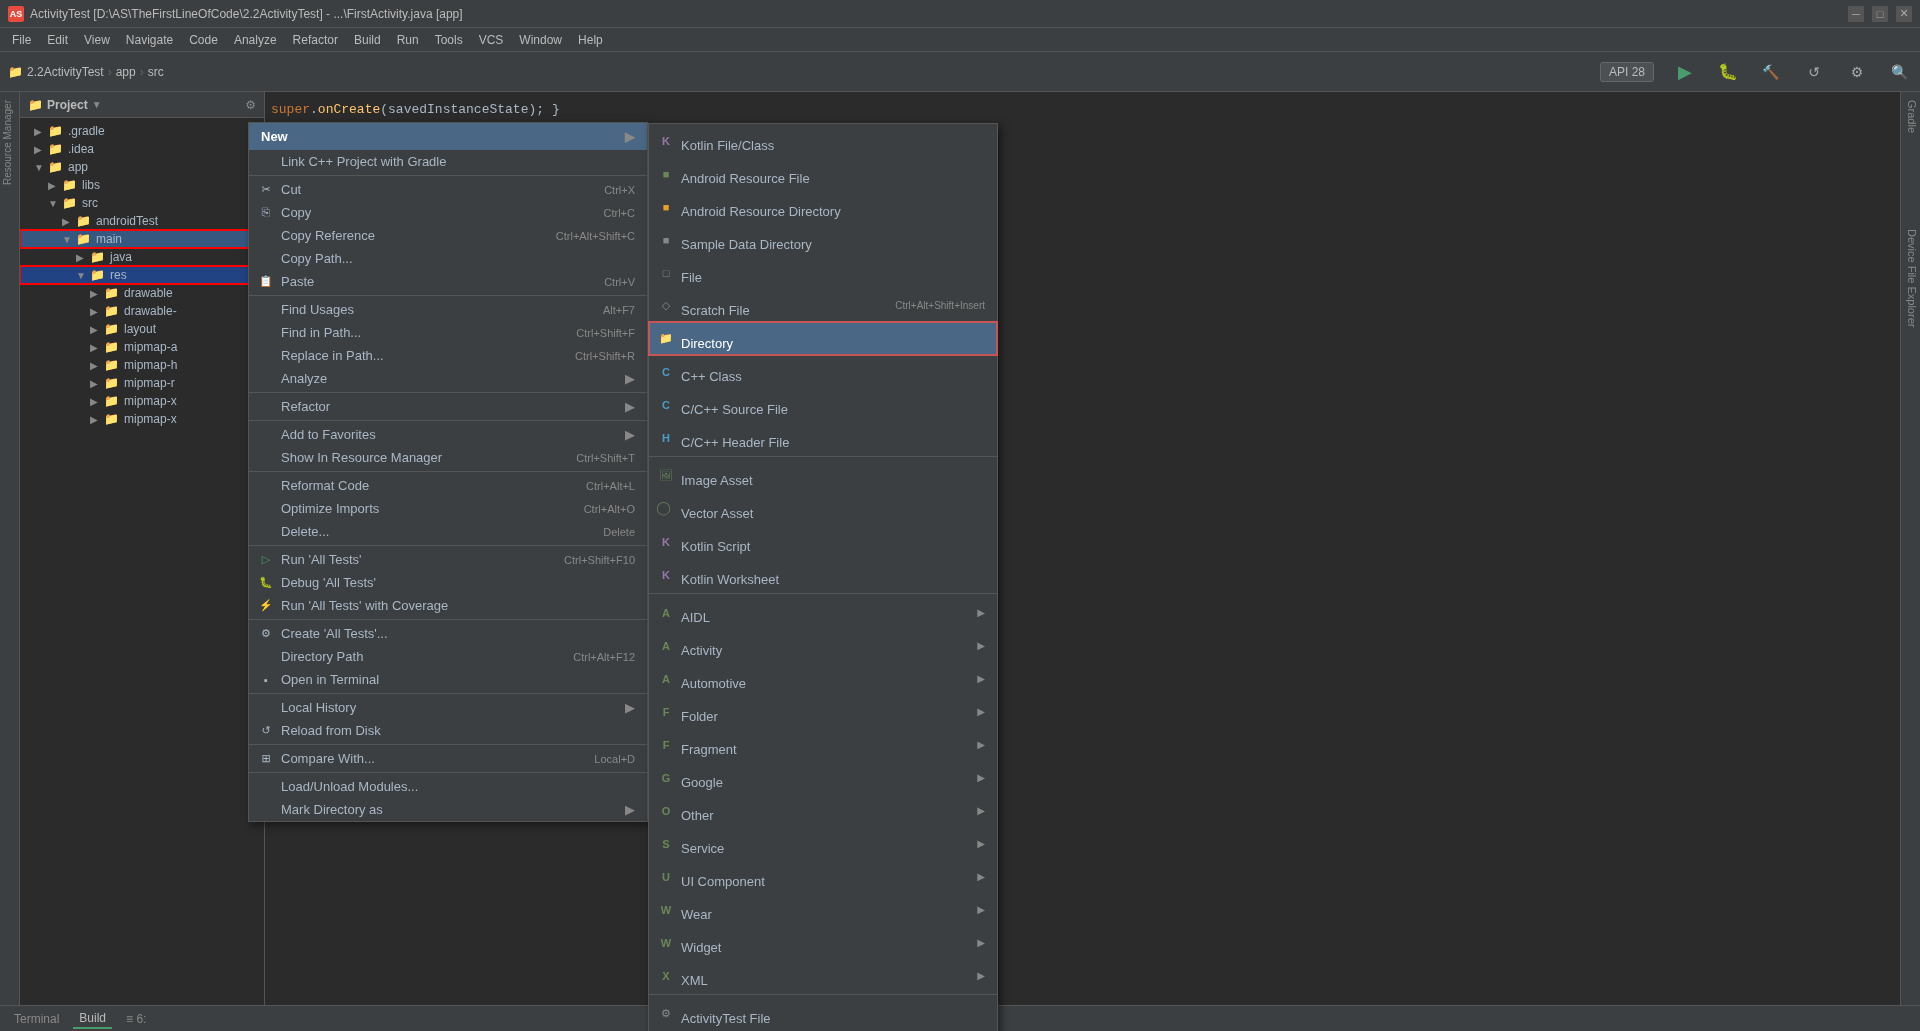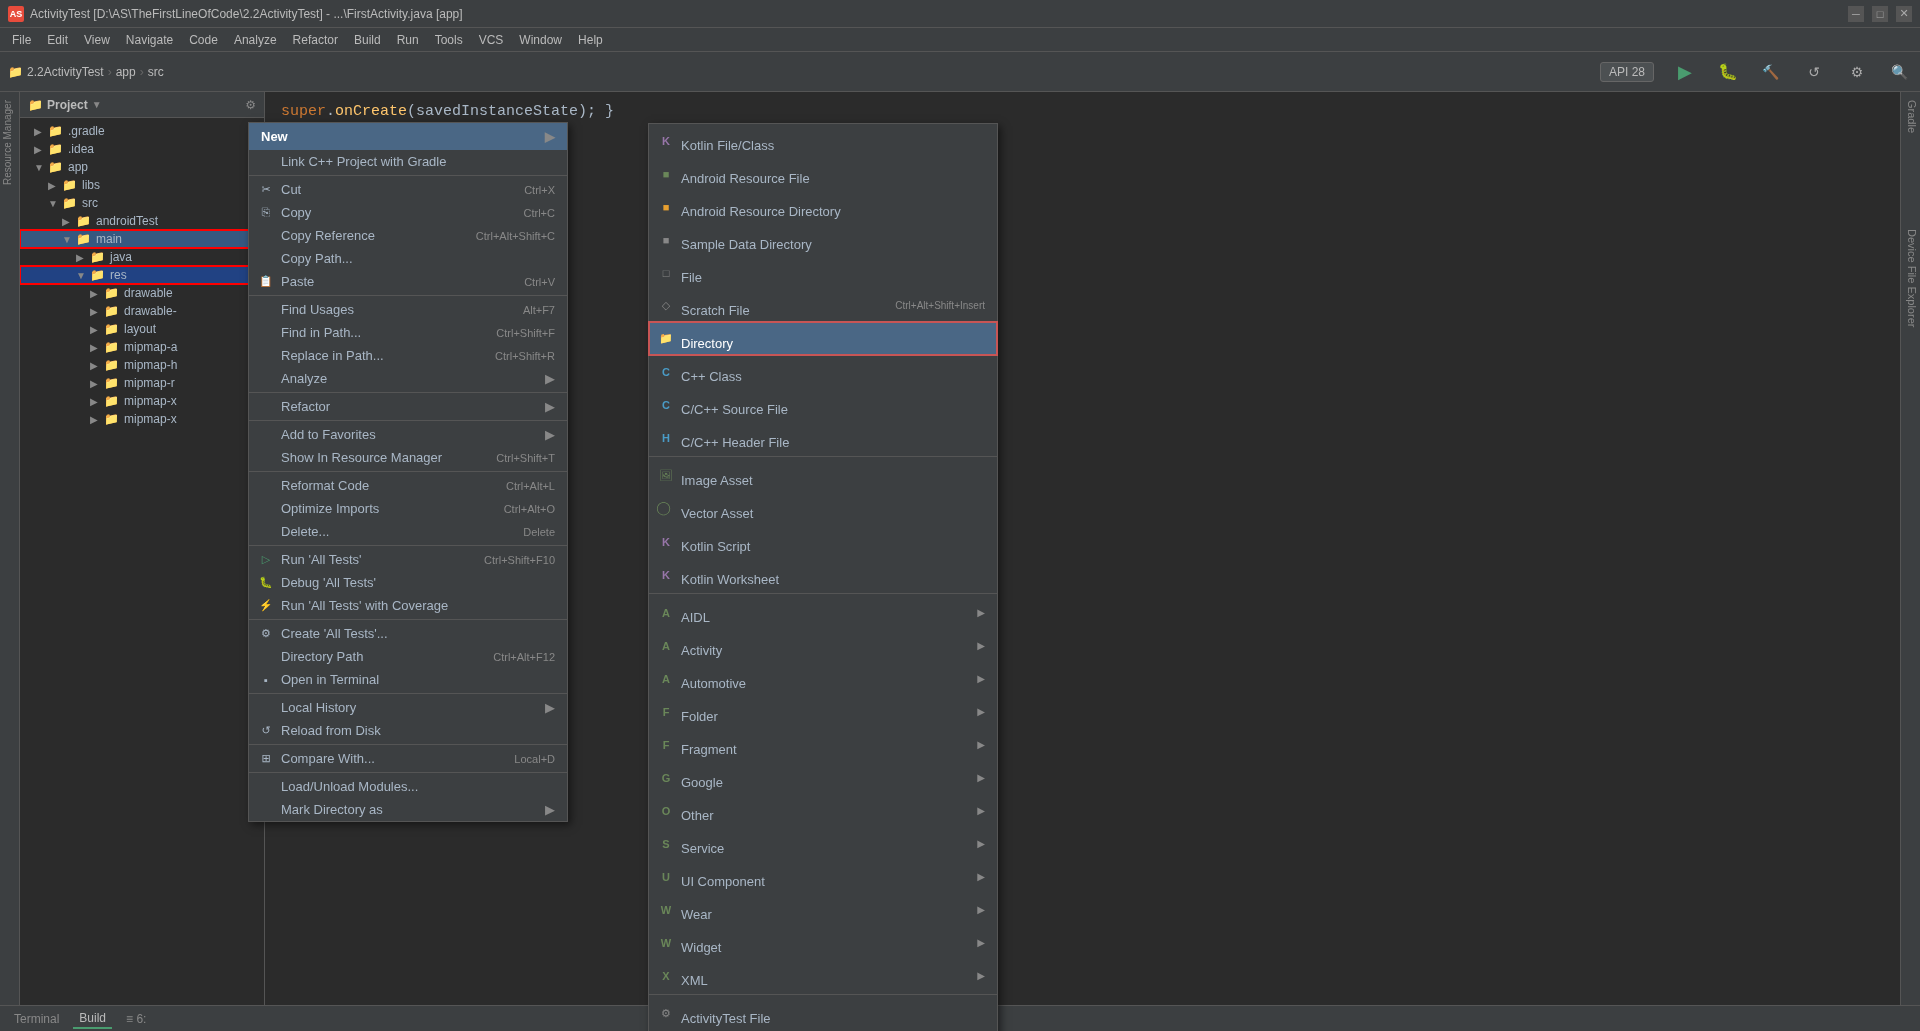--- a/index.html
+++ b/index.html
@@ -184,23 +184,23 @@
     }
 
     
     .editor-area {
       flex: 1;
       background: #2b2b2b;
       position: relative;
       overflow: hidden;
     }
     .editor-code {
-      padding: 8px 16px;
+      padding: 8px 6px;
       font-family: 'Courier New', monospace;
-      font-size: 15px;
+      font-size: 13px;
       color: #a9b7c6;
       line-height: 1.6;
     }
     .code-keyword { color: #cc7832; }
     .code-method { color: #ffc66d; }
 
     
     .right-tabs {
       width: 20px;
       background: #3c3f41;
@@ -223,21 +223,21 @@
       top: 0; left: 0; right: 0; bottom: 0;
       z-index: 500;
       pointer-events: none;
     }
 
     
     .context-menu {
       position: absolute;
       top: 30px;
       left: 248px;
-      width: 320px;
+      width: 400px;
       background: #3c3f41;
       border: 1px solid #555;
       box-shadow: 3px 3px 8px rgba(0,0,0,0.5);
       z-index: 600;
       font-size: 13px;
       pointer-events: all;
     }
     .ctx-item {
       display: flex;
       align-items: center;

